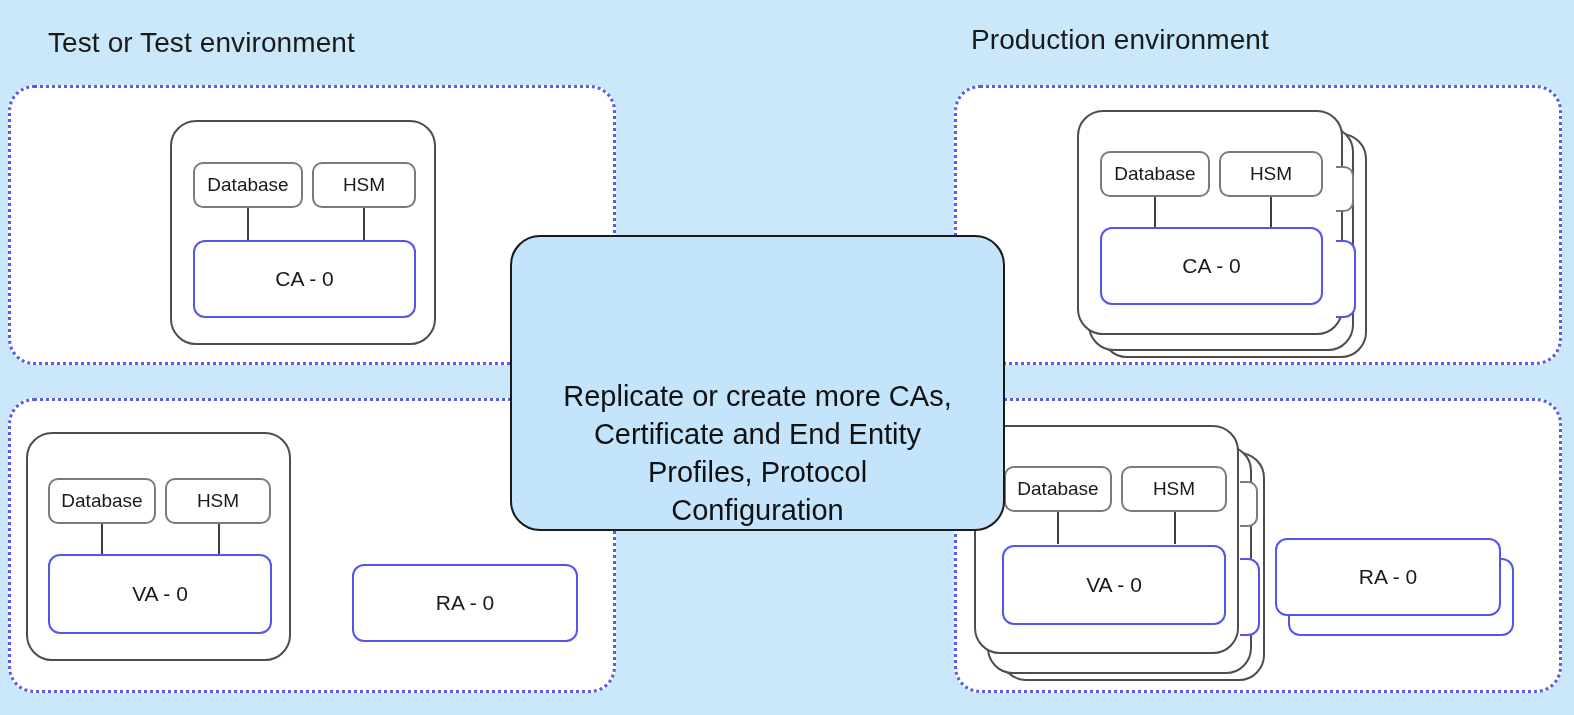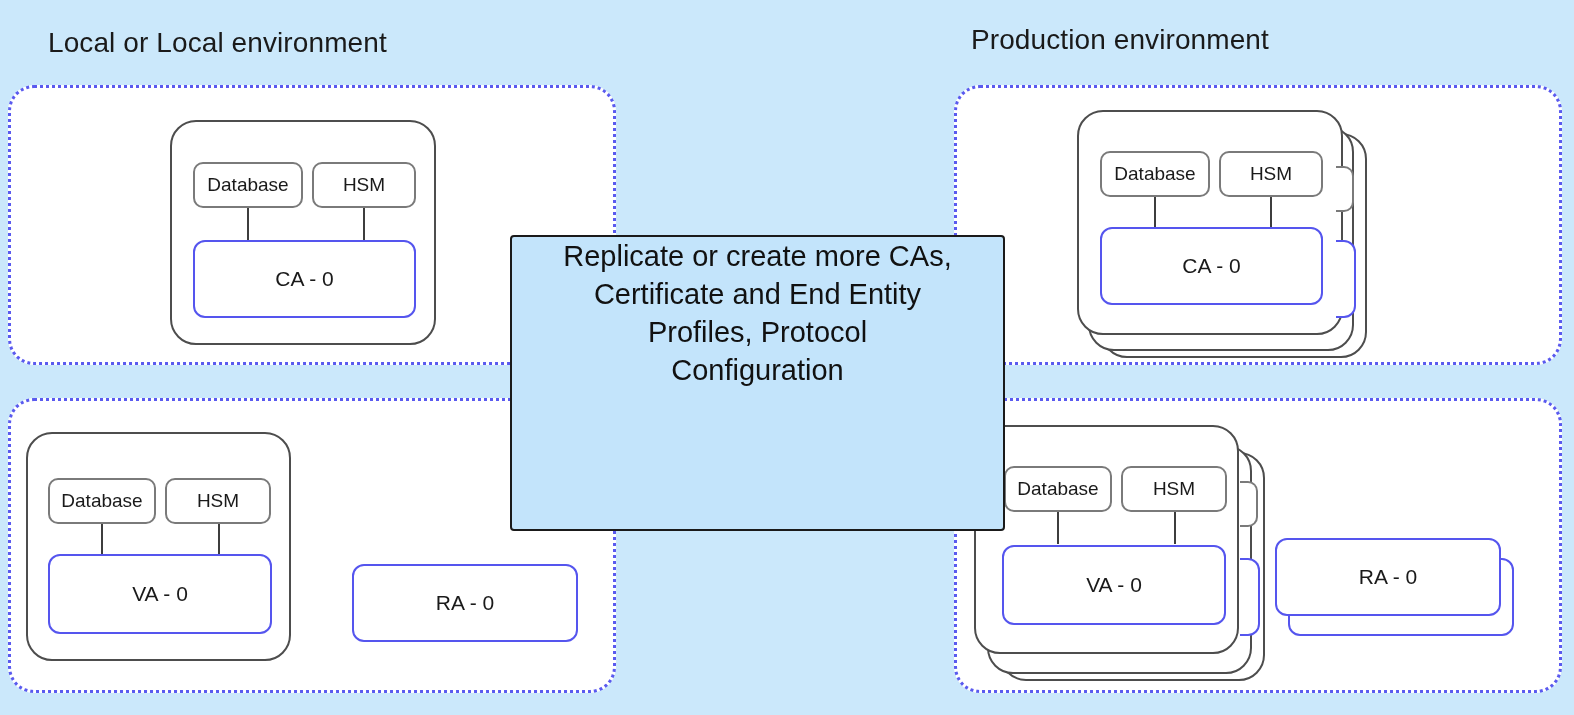--- a/index.html
+++ b/index.html
@@ -107,41 +107,41 @@
 
   
   #callout {
     position: absolute;
     left: 510px;
     top: 235px;
     width: 495px;
     height: 296px;
     background: #c3e4fb;
     border: 2px solid #1a1a1a;
-    border-radius: 4px;
+    border-radius: 30px;
     box-sizing: border-box;
     display: flex;
-    align-items: flex-start;
+    align-items: flex-end;
     justify-content: center;
     text-align: center;
     z-index: 50;
   }
   #callout-text {
     font-size: 29px;
     line-height: 38px;
     color: #111111;
     padding: 0 28px;
   }
 </style>
 </head>
 <body>
 
 <div id="canvas">
 
-  <div class="env-title" id="title-local">Local or Local environment</div>
+  <div class="env-title" id="title-local">Test or Test environment</div>
 
   <div class="env-panel" id="panel-local-top"></div>
 
   <div class="node-group" style="left:170px; top:120px; width:266px; height:225px;"></div>
 
   <div class="small-box" style="left:193px; top:162px; width:110px; height:46px;">Database</div>
 
   <div class="small-box" style="left:312px; top:162px; width:104px; height:46px;">HSM</div>
 
   <div class="connector" style="left:247px; top:208px; height:34px;"></div>

